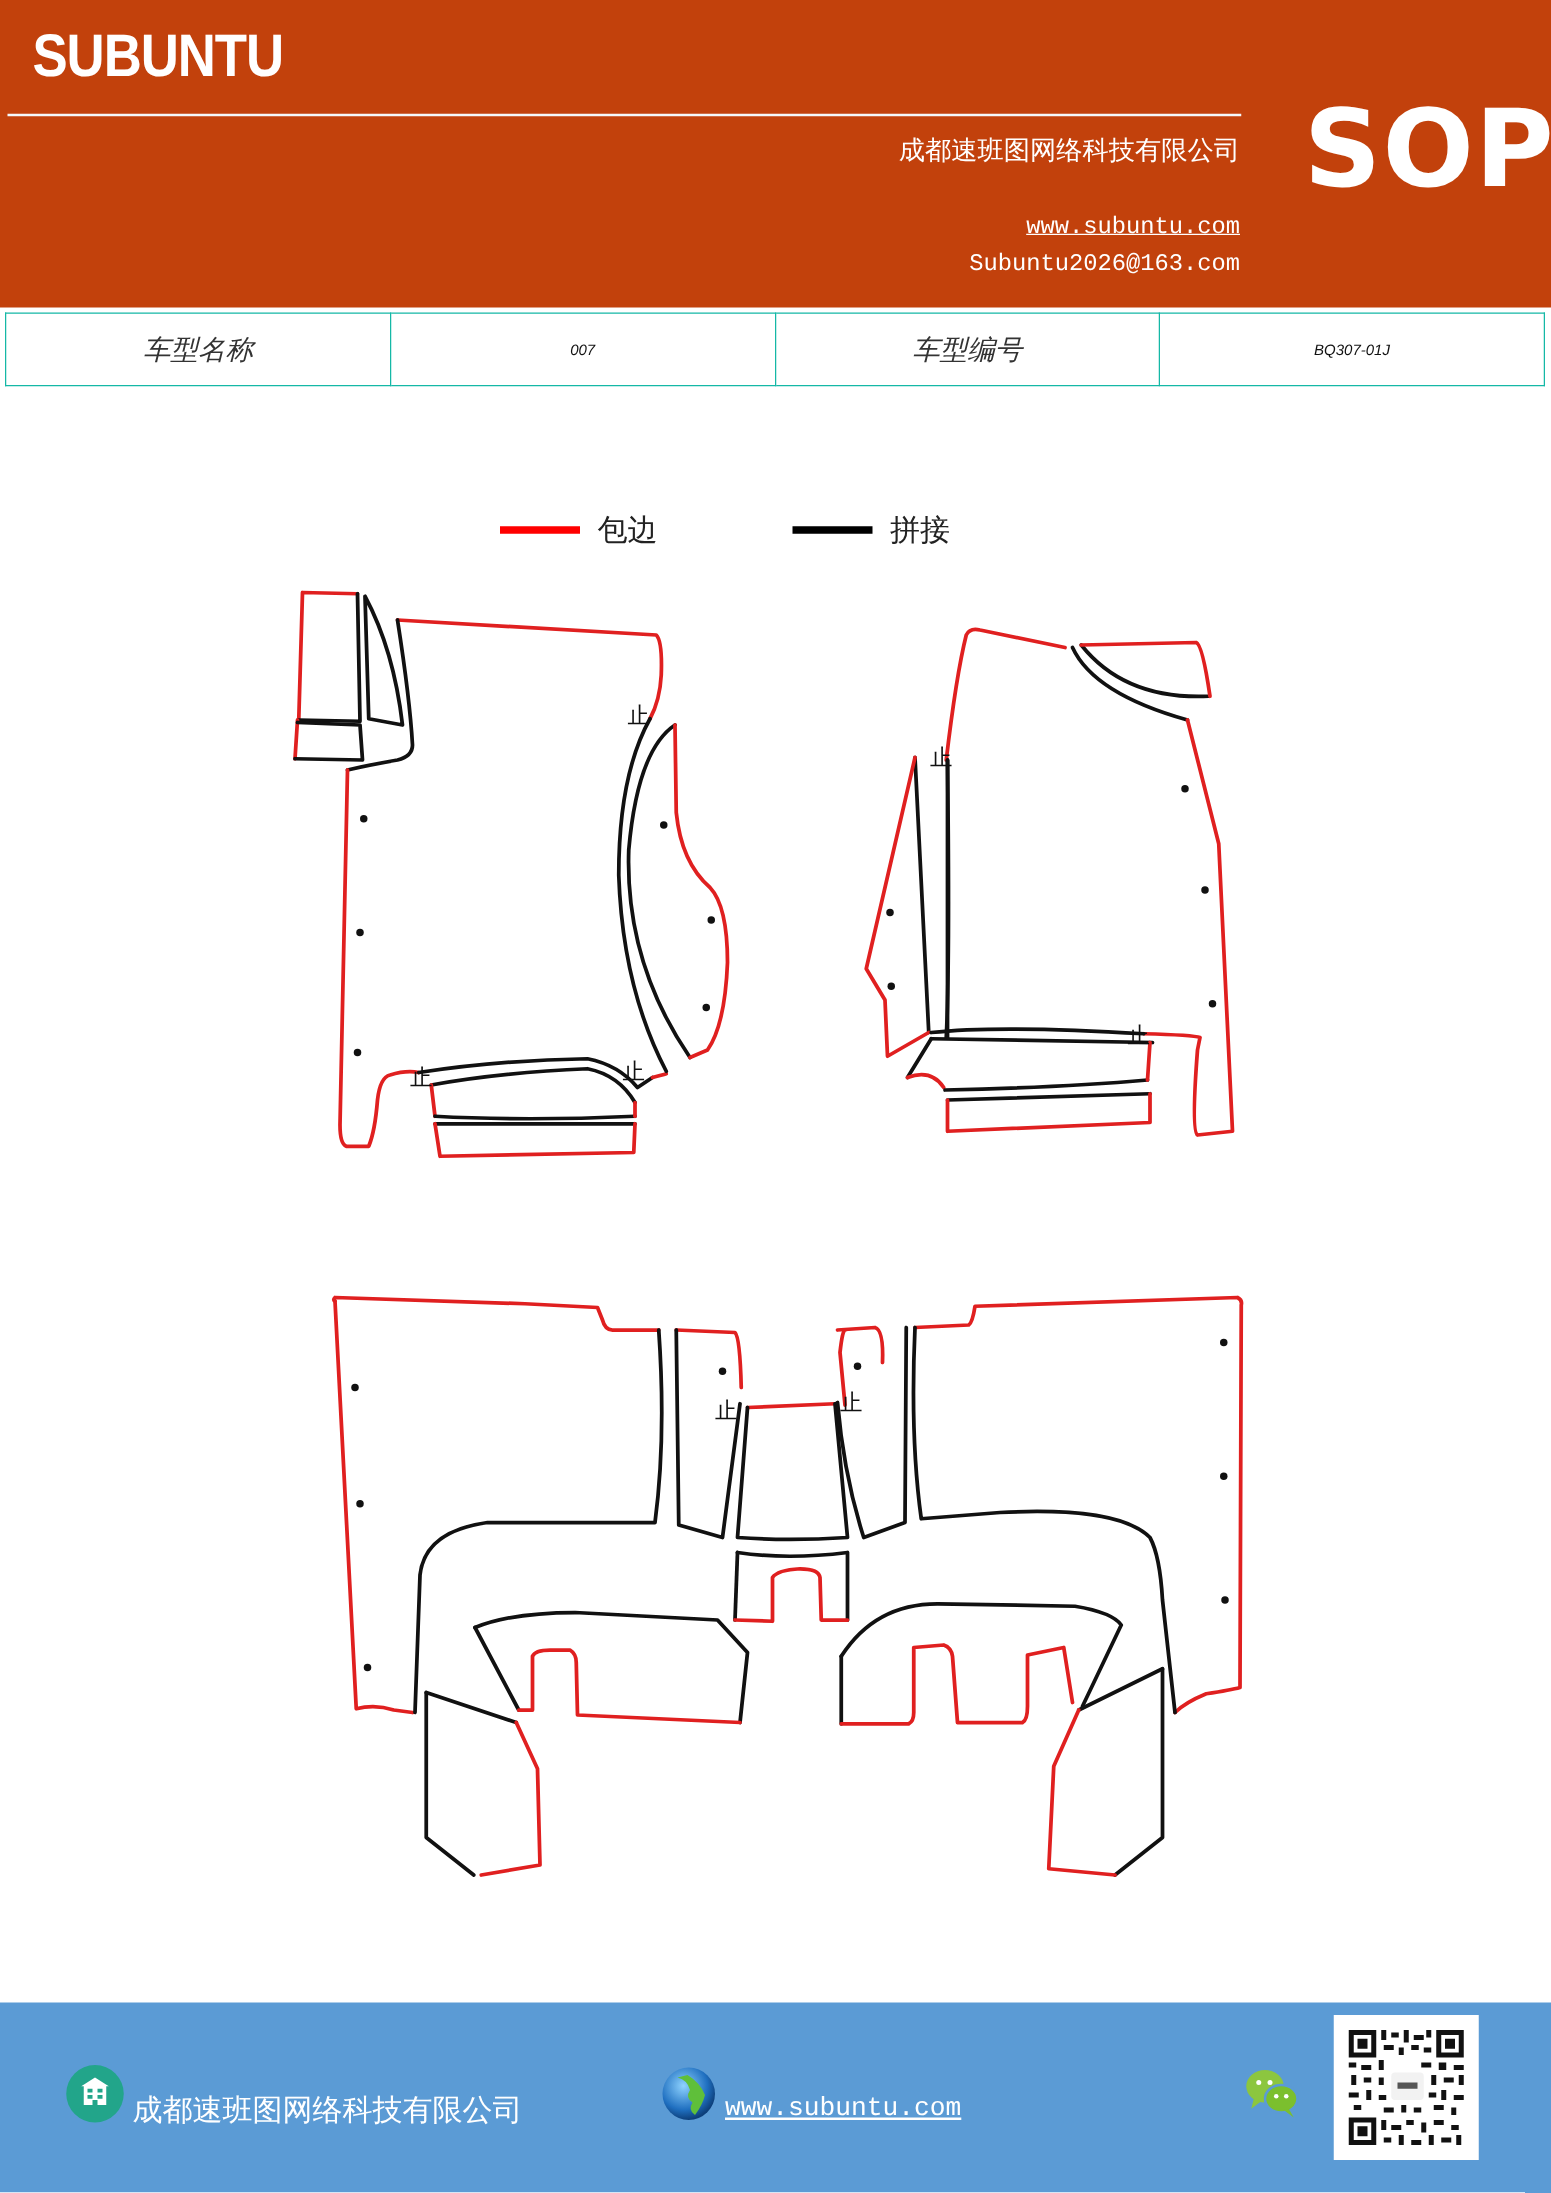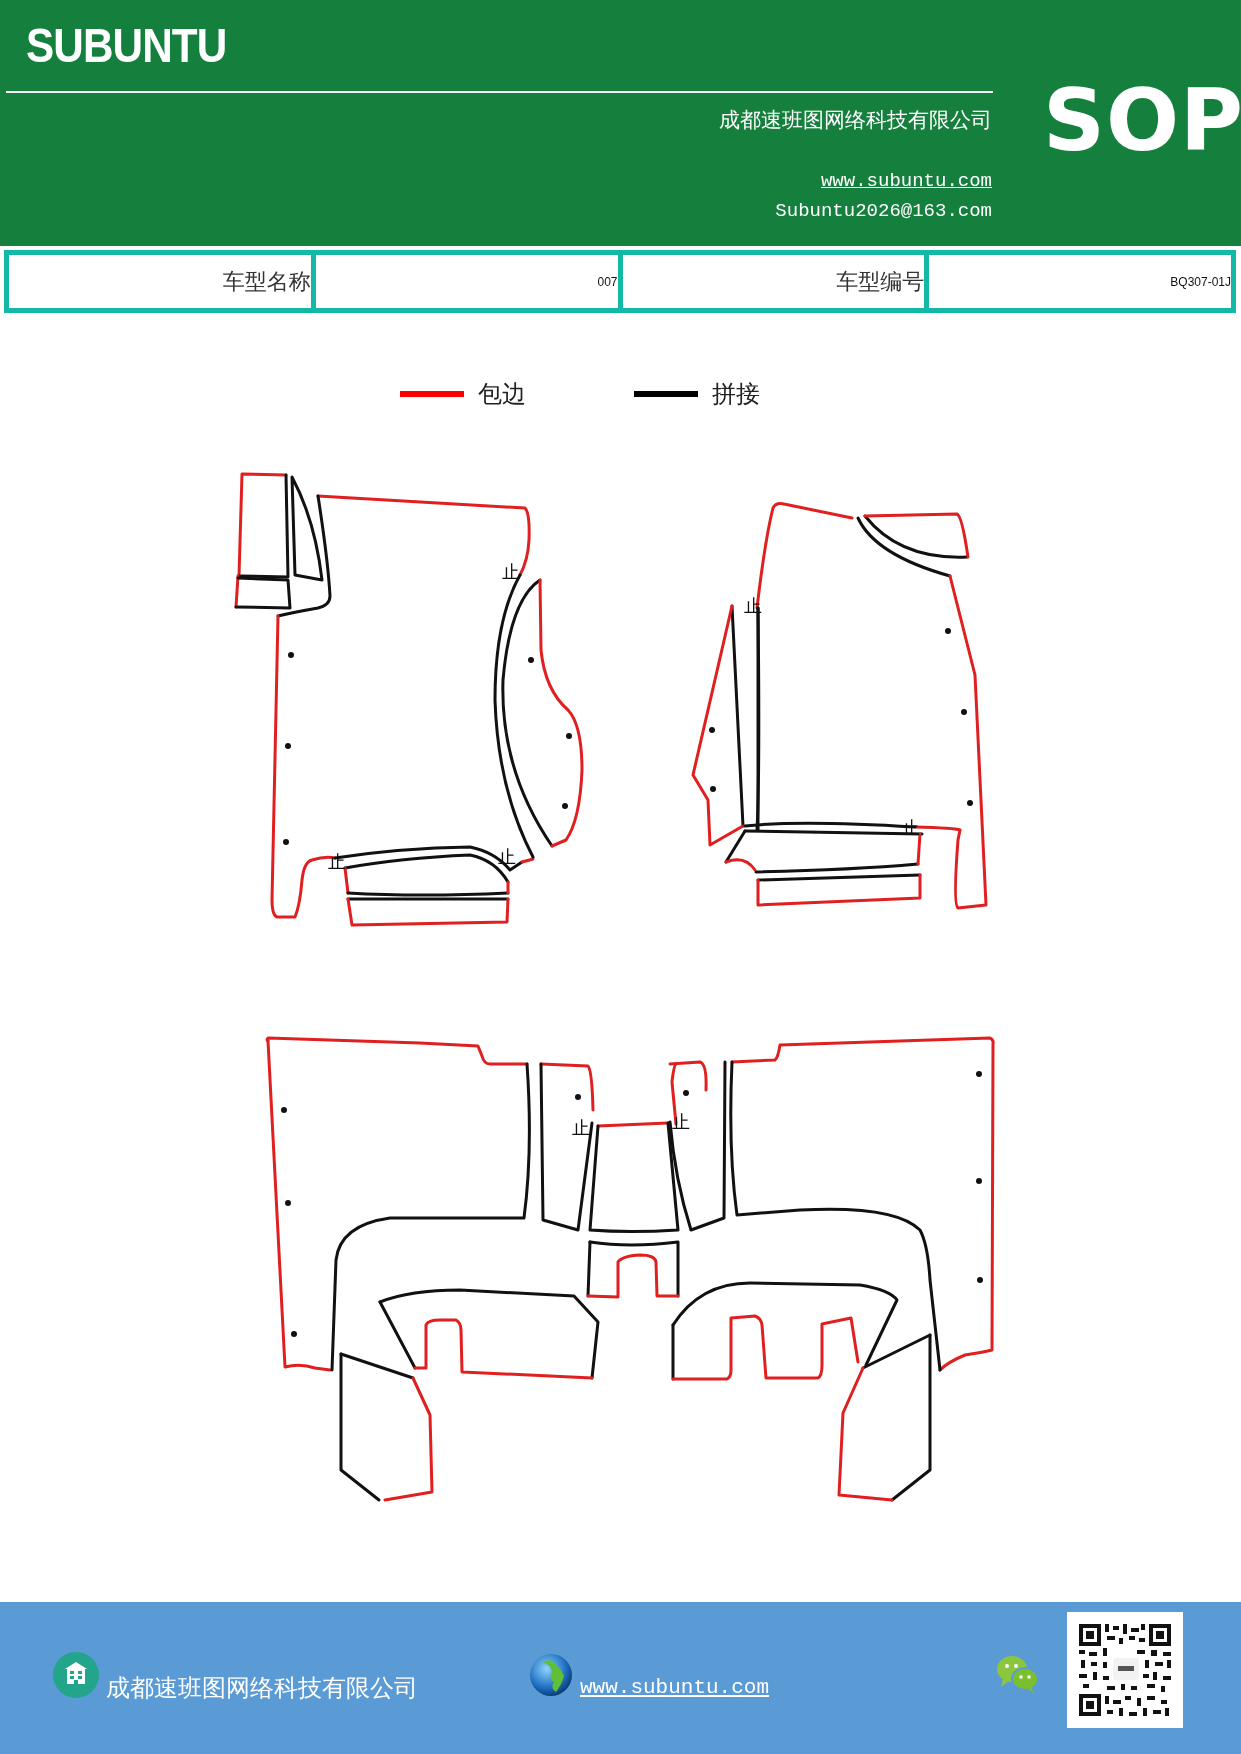--- a/index.html
+++ b/index.html
@@ -1,33 +1,33 @@
 <!DOCTYPE html>
 <html><head>
 <meta charset="utf-8">
 <style>
   * { margin: 0; padding: 0; box-sizing: border-box; }
   html, body { width: 1241px; height: 1754px; background: #ffffff; overflow: hidden; }
   body { position: relative; font-family: "DejaVu Sans", sans-serif; color: #222; }
 
-  .header { position: absolute; left: 0; top: 0; width: 1241px; height: 246px; background: #15803d; }
+  .header { position: absolute; left: 0; top: 0; width: 1241px; height: 246px; background: #c2410c; }
   .brand { position: absolute; left: 26px; top: 18px; font-family: "Liberation Sans", sans-serif; font-weight: bold; font-size: 48px; color: #fff; letter-spacing: -1px; transform: scaleX(0.88); transform-origin: left top; }
   .header-rule { position: absolute; left: 6px; top: 91px; width: 987px; height: 2px; background: #f4f8fc; }
   .doc-title { position: absolute; left: 30px; top: 148px; font-size: 37px; color: #fff; font-family: "DejaVu Serif", serif; }
   .company { position: absolute; right: 249px; top: 106px; font-size: 21px; color: #fff; font-family: "DejaVu Serif", serif; }
   .website { position: absolute; right: 249px; top: 170px; font-size: 19px; color: #fff; font-family: "Liberation Mono", monospace; text-decoration: underline; }
   .email { position: absolute; right: 249px; top: 200px; font-size: 19px; color: #fff; font-family: "Liberation Mono", monospace; }
   .sop { position: absolute; left: 1043px; top: 70px; font-size: 86px; color: #fff; font-weight: bold; font-family: "DejaVu Sans", sans-serif; letter-spacing: 1px; }
 
   .info-table { position: absolute; left: 4px; top: 250px; width: 1232px; border-collapse: collapse; }
-  .info-table td { border: 5px solid #14b8a6; height: 58px; text-align: right; font-size: 19px; width: 25%; }
+  .info-table td { border: 1px solid #14b8a6; height: 58px; text-align: center; font-size: 19px; width: 25%; font-style: italic; }
   .info-table td.label { font-family: "DejaVu Serif", serif; font-size: 22px; color: #333; }
   .info-table td.value { font-family: "Liberation Sans", sans-serif; font-size: 12px; color: #111; }
 
-  .legend { position: absolute; top: 378px; left: 0; width: 1241px; height: 40px; }
+  .legend { position: absolute; top: 408px; left: 0; width: 1241px; height: 40px; }
   .legend-item { position: absolute; top: 0; display: flex; align-items: center; }
   .legend-swatch { width: 64px; height: 6px; }
   .legend-label { margin-left: 14px; font-size: 24px; font-family: "DejaVu Serif", serif; color: #222; }
 
   .drawing { position: absolute; left: 0; top: 0; }
   .drawing svg { display: block; }
 
   .footer { position: absolute; left: 0; top: 1602px; width: 1241px; height: 152px; background: #5b9bd5; }
   .footer-company { position: absolute; left: 106px; top: 70px; font-size: 24px; color: #fff; font-family: "DejaVu Serif", serif; }
   .footer-website { position: absolute; left: 580px; top: 74px; font-size: 21px; color: #fff; font-family: "Liberation Mono", monospace; text-decoration: underline; }

